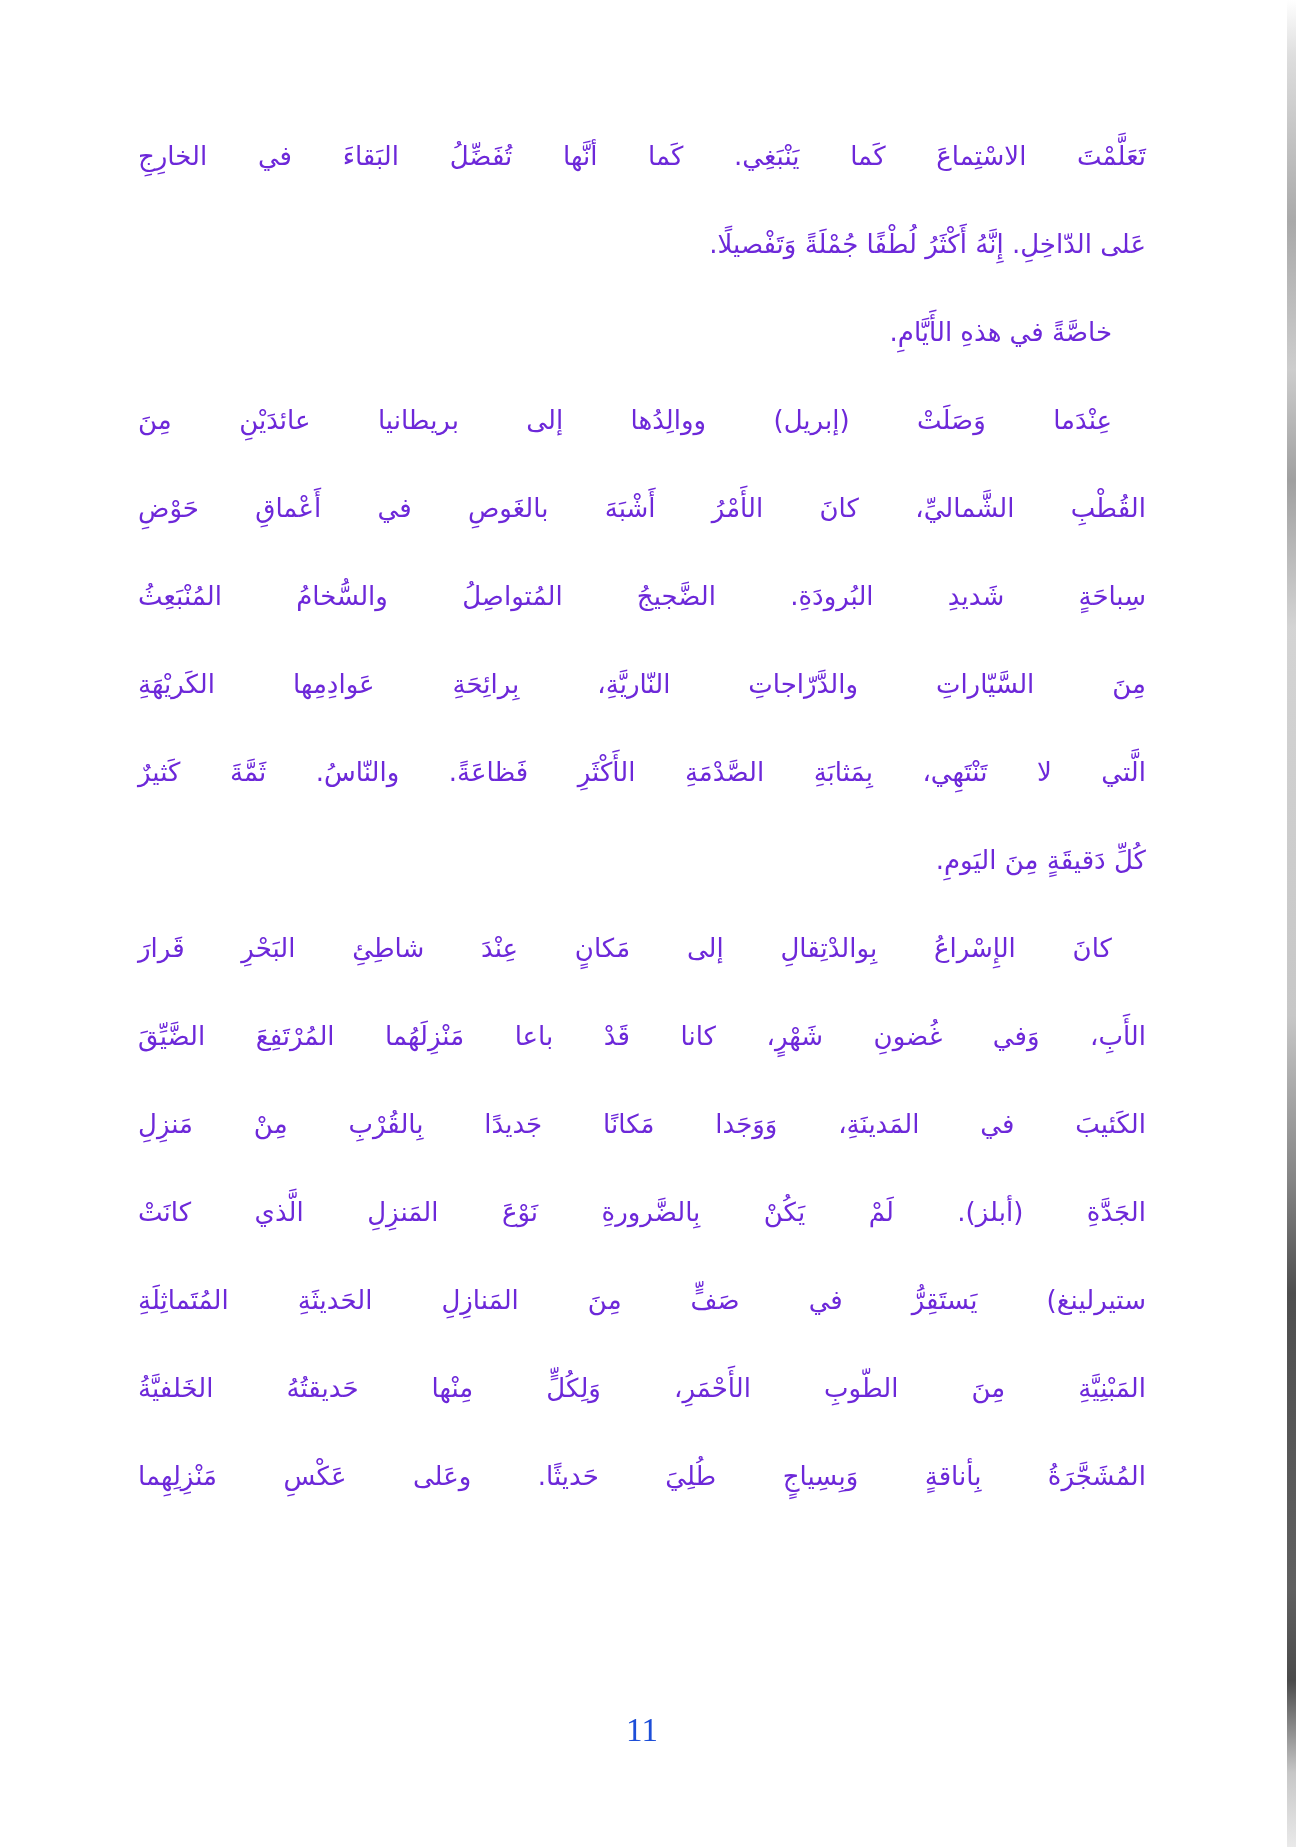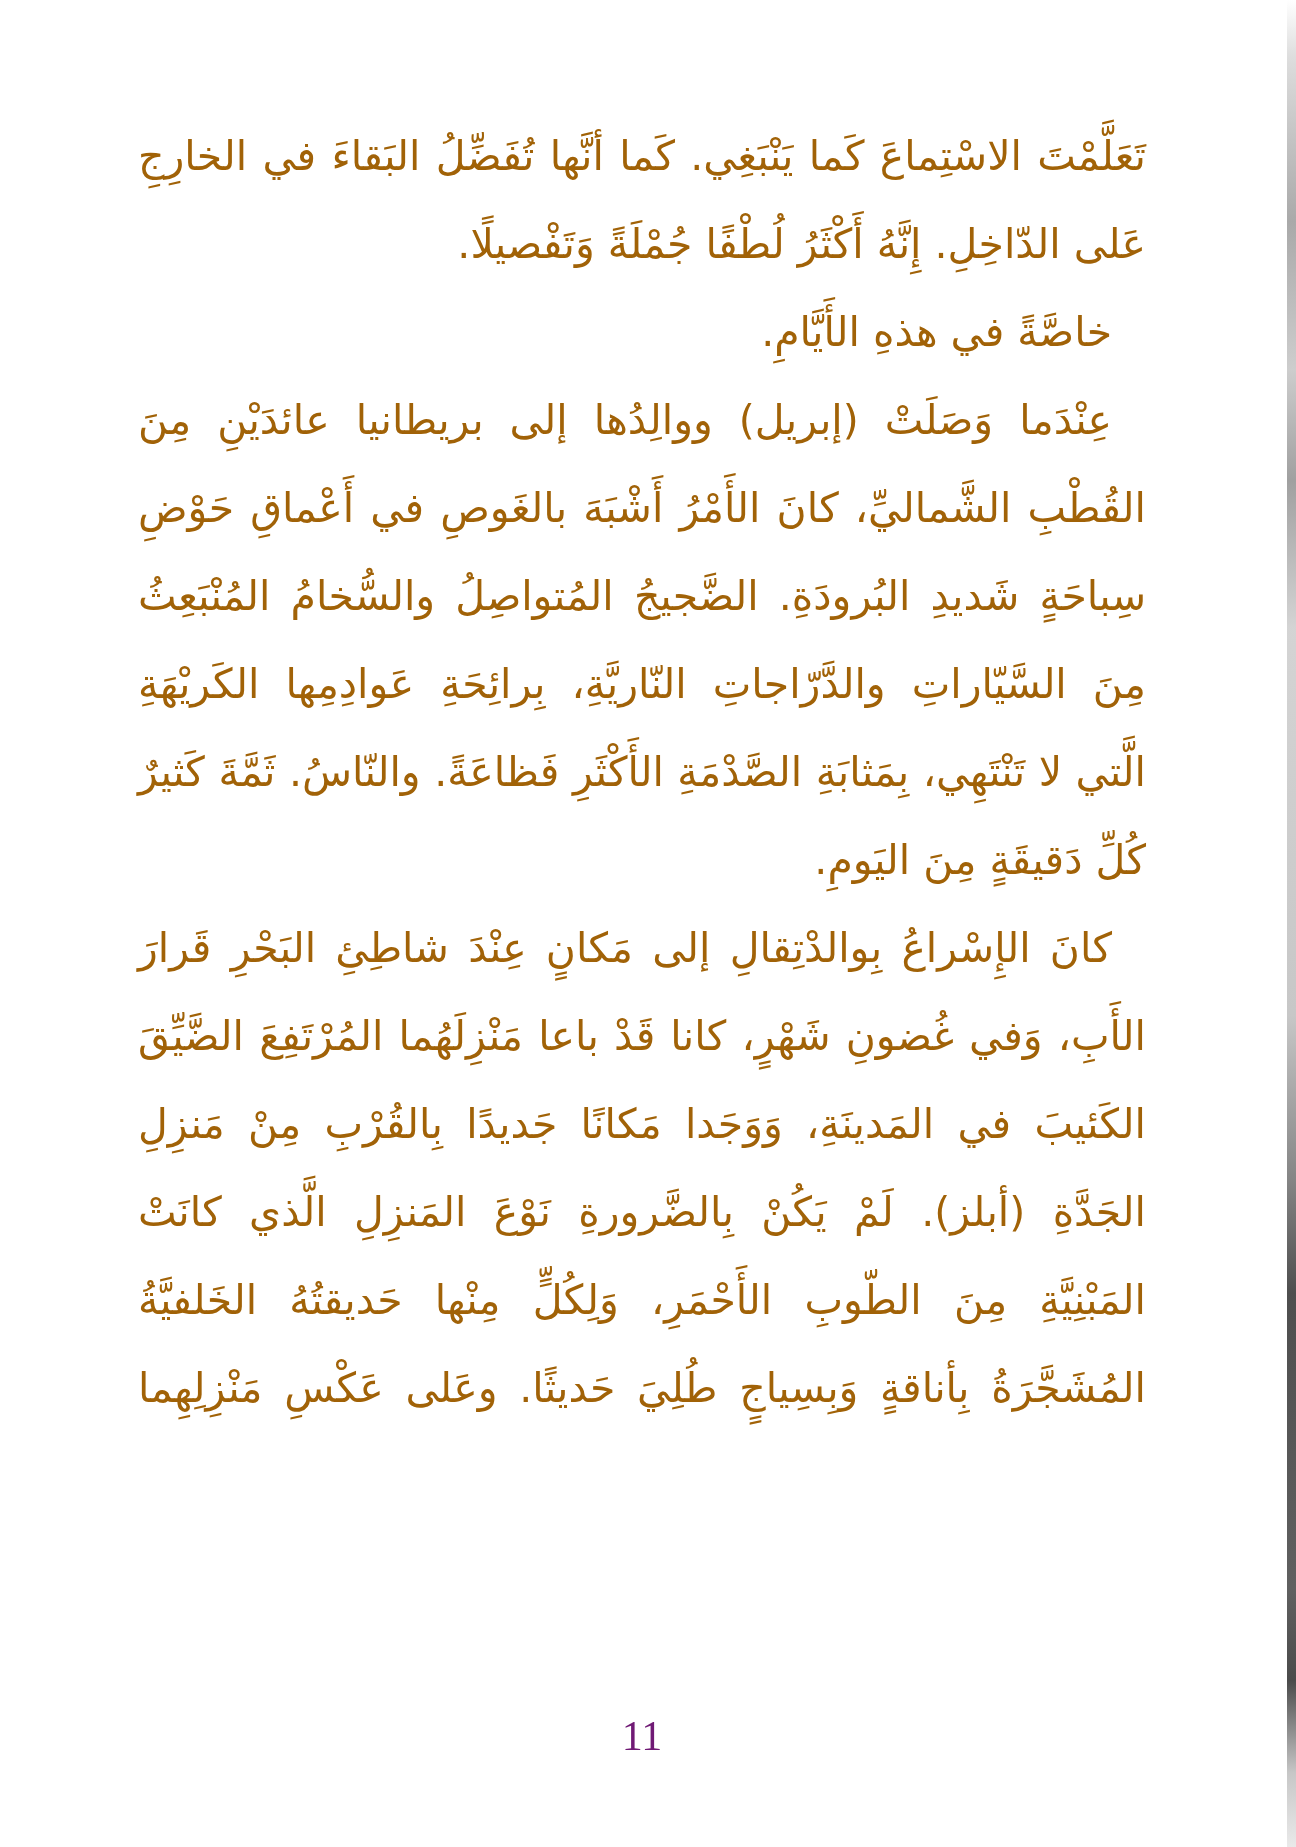--- a/index.html
+++ b/index.html
@@ -23,46 +23,46 @@
   .text-block {
     position: absolute;
     top: 112px;
     right: 150px;
     left: 138px;
     direction: rtl;
   }
   .line {
     direction: rtl;
     unicode-bidi: embed;
-    font-size: 41px;
+    font-size: 26px;
     line-height: 88px;
     height: 88px;
     text-align: right;
     letter-spacing: 0.5px;
-    color: #a16207;
+    color: #6d28d9;
   }
   .line.j {
     text-align: justify;
     text-align-last: justify;
     text-justify: inter-word;
   }
   .line.indent {
     padding-right: 34px;
   }
   .italic {
   }
   .page-number {
     position: absolute;
     top: 1712px;
     right: 150px;
     left: 138px;
     text-align: center;
     font-family: "Liberation Serif", "DejaVu Serif", serif;
-    font-size: 42px;
-    color: #701a75;
+    font-size: 33px;
+    color: #1d4ed8;
   }
   .scan-edge {
     position: absolute;
     top: 0;
     right: 0;
     width: 9px;
     height: 1847px;
     background: linear-gradient(
       to bottom,
       #ffffff 0%,
@@ -93,18 +93,19 @@
       <div class="line j indent"><span>عِنْدَما وَصَلَتْ (إبريل) ووالِدُها إلى بريطانيا عائدَيْنِ مِنَ</span></div>
       <div class="line j"><span>القُطْبِ الشَّماليِّ، كانَ الأَمْرُ أَشْبَهَ بالغَوصِ في أَعْماقِ حَوْضِ</span></div>
       <div class="line j"><span>سِباحَةٍ شَديدِ البُرودَةِ. الضَّجيجُ المُتواصِلُ والسُّخامُ المُنْبَعِثُ</span></div>
       <div class="line j"><span>مِنَ السَّيّاراتِ والدَّرّاجاتِ النّاريَّةِ، بِرائِحَةِ عَوادِمِها الكَريْهَةِ</span></div>
       <div class="line j"><span>الَّتي لا تَنْتَهِي، بِمَثابَةِ الصَّدْمَةِ الأَكْثَرِ فَظاعَةً. </span><span class="italic">والنّاسُ</span><span>. ثَمَّةَ كَثيرٌ</span></div>
       <div class="line"><span>كُلِّ دَقيقَةٍ مِنَ اليَومِ.</span></div>
       <div class="line j indent"><span>كانَ الإِسْراعُ بِوالدْتِقالِ إلى مَكانٍ عِنْدَ شاطِئِ البَحْرِ قَرارَ</span></div>
       <div class="line j"><span>الأَبِ، وَفي غُضونِ شَهْرٍ، كانا قَدْ باعا مَنْزِلَهُما المُرْتَفِعَ الضَّيِّقَ</span></div>
       <div class="line j"><span>الكَئيبَ في المَدينَةِ، وَوَجَدا مَكانًا جَديدًا بِالقُرْبِ مِنْ مَنزِلِ</span></div>
       <div class="line j"><span>الجَدَّةِ (أبلز). لَمْ يَكُنْ بِالضَّرورةِ نَوْعَ المَنزِلِ الَّذي كانَتْ</span></div>
+      <div class="line j"><span>ستيرلينغ) يَستَقِرُّ في صَفٍّ مِنَ المَنازِلِ الحَديثَةِ المُتَماثِلَةِ</span></div>
       <div class="line j"><span>المَبْنِيَّةِ مِنَ الطّوبِ الأَحْمَرِ، وَلِكُلٍّ مِنْها حَديقتُهُ الخَلفيَّةُ</span></div>
       <div class="line j"><span>المُشَجَّرَةُ بِأناقةٍ وَبِسِياجٍ طُلِيَ حَديثًا. وعَلى عَكْسِ مَنْزِلِهِما</span></div>
     </div>
   <div class="page-number">11</div>
   <div class="scan-edge"></div>
 </div>
 
 </body></html>

